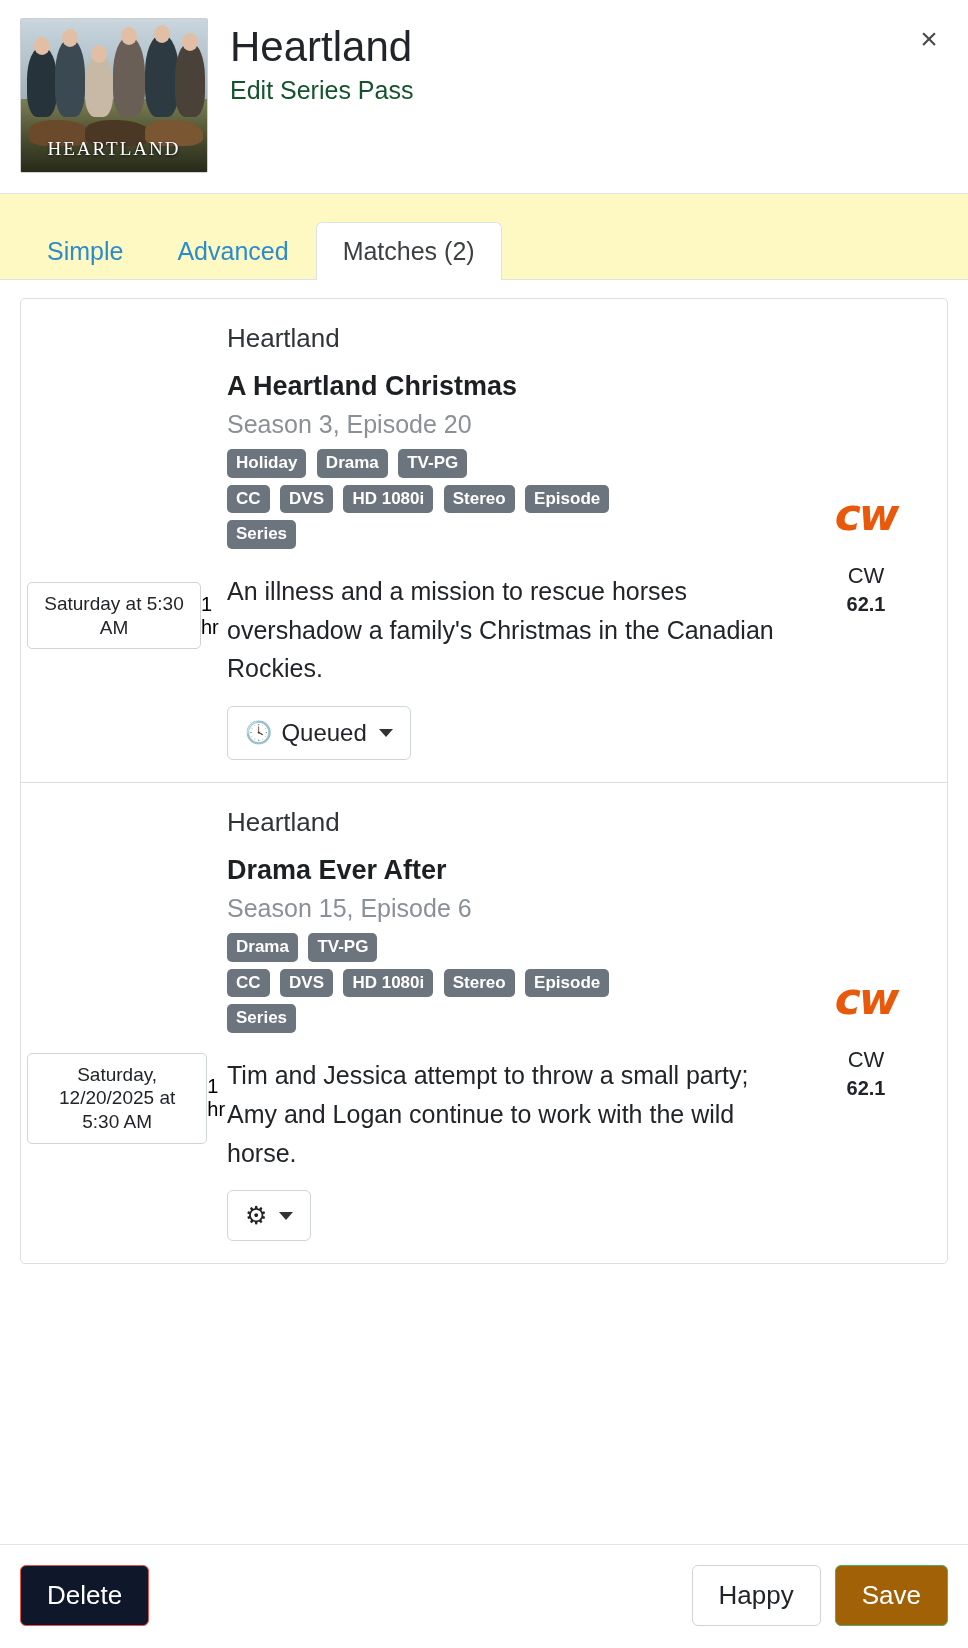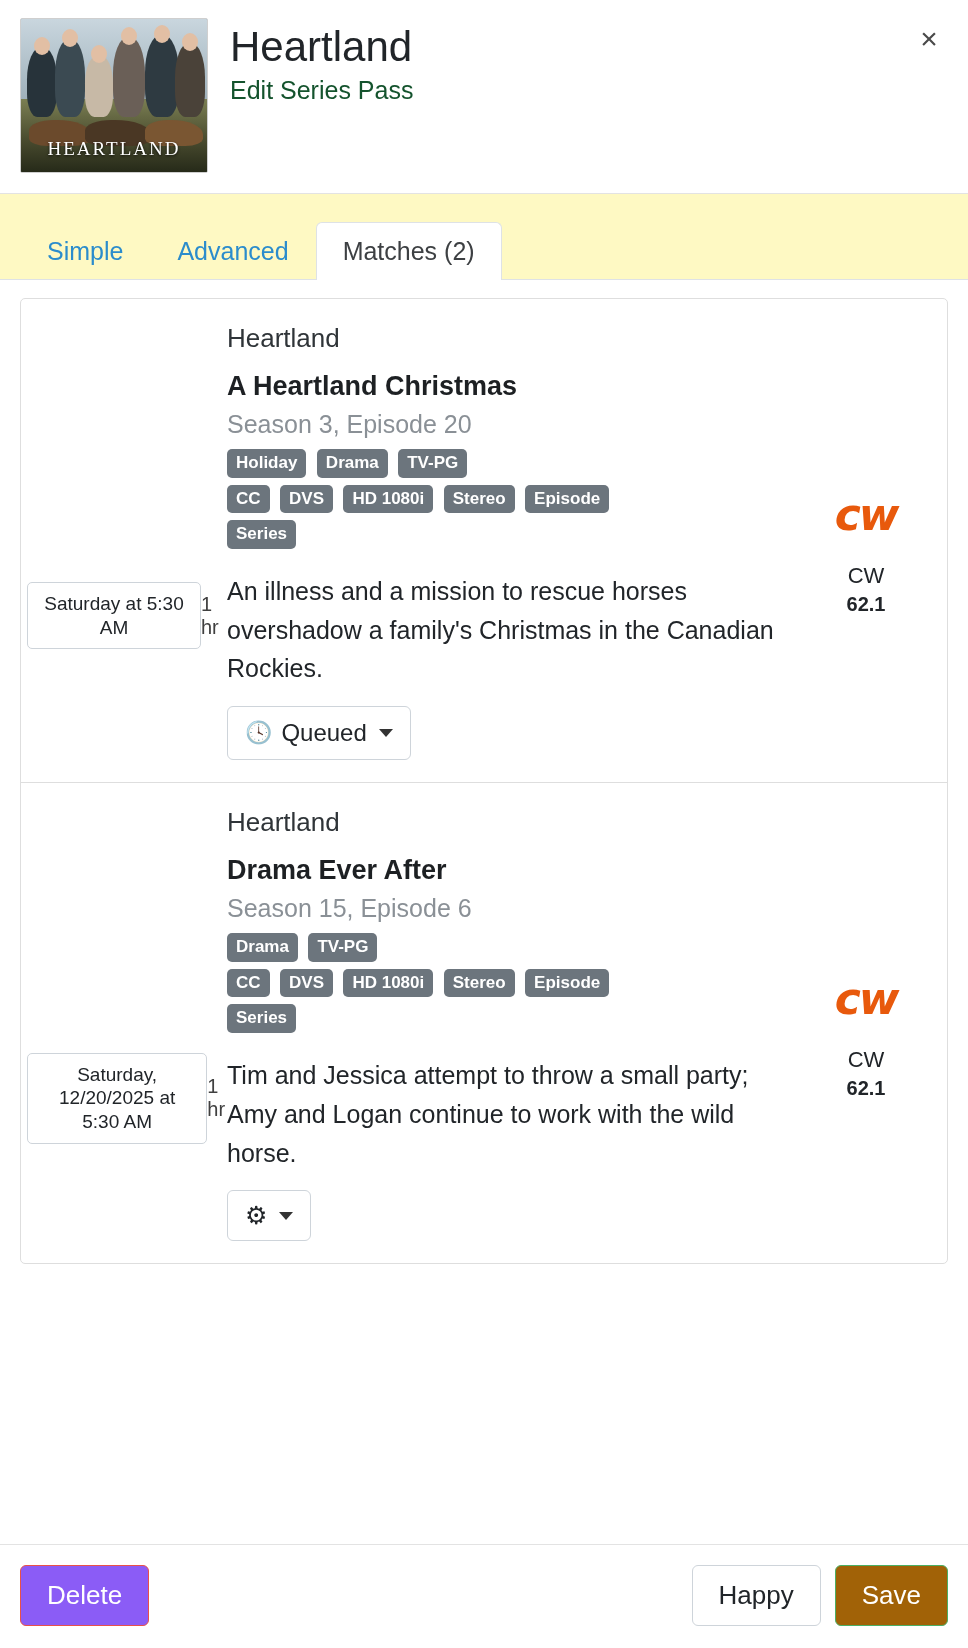--- a/index.html
+++ b/index.html
@@ -182,21 +182,21 @@
     padding: 9px 10px;
     font-size: 19px;
     color: #212529;
     text-align: center;
     line-height: 1.25;
     min-width: 174px;
     background: #fff;
   }
   .duration {
     font-size: 20px;
-    color: #404040;
+    color: #000000;
   }
 
   .info-col {
     flex: 1 1 auto;
     padding-right: 10px;
     min-width: 0;
   }
   .show-name {
     font-size: 26px;
     color: #2f3438;
@@ -298,21 +298,21 @@
   }
   .btn {
     font-size: 26px;
     border-radius: 6px;
     padding: 14px 26px;
     cursor: pointer;
     font-family: "Liberation Sans", sans-serif;
     border: 1px solid transparent;
     line-height: 1.2;
   }
-  .btn-delete { background: #8b5cf6; color: #fff; border-color: #e9504a; text-align: right; }
+  .btn-delete { background: #0f172a; color: #fff; border-color: #e9504a; text-align: right; }
   .btn-pause  { background: #fff; color: #212529; border-color: #ced4da; }
   .btn-save   { background: #a16207; color: #fff; border-color: #4caf64; margin-left: 14px; }
   .footer-right { display: flex; align-items: center; }
 </style>
 </head>
 <body>
 
 <div class="dialog">
 
   <div class="dialog-header">

